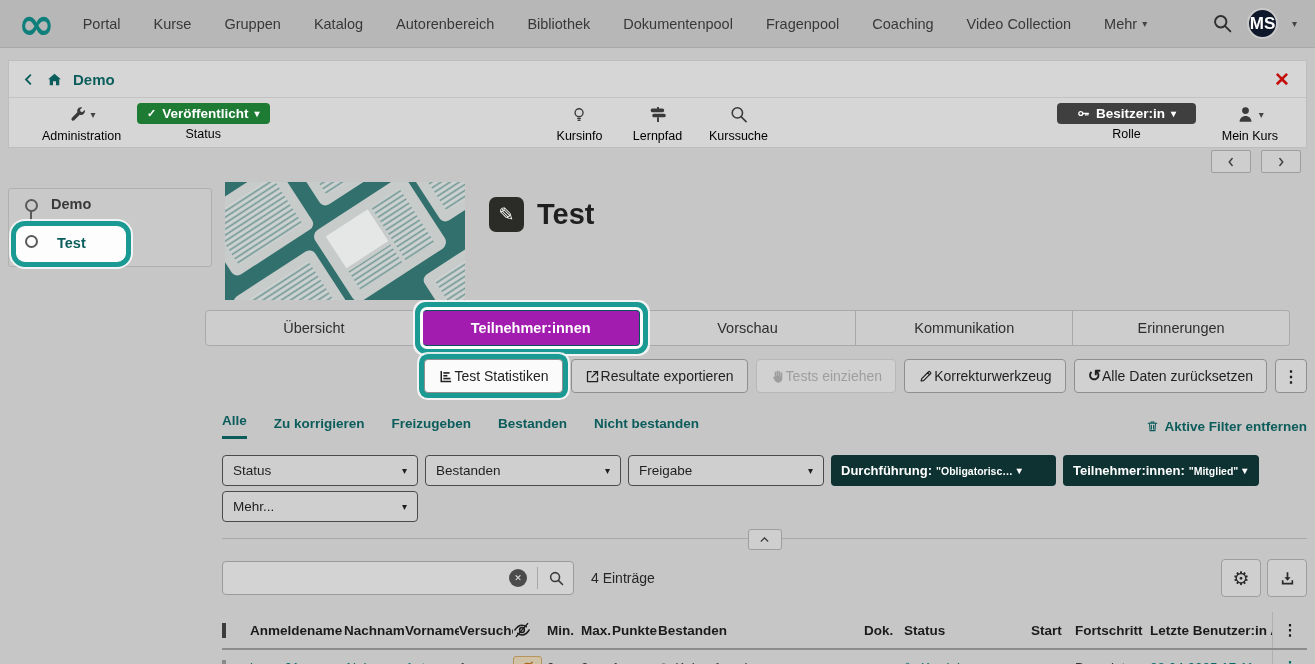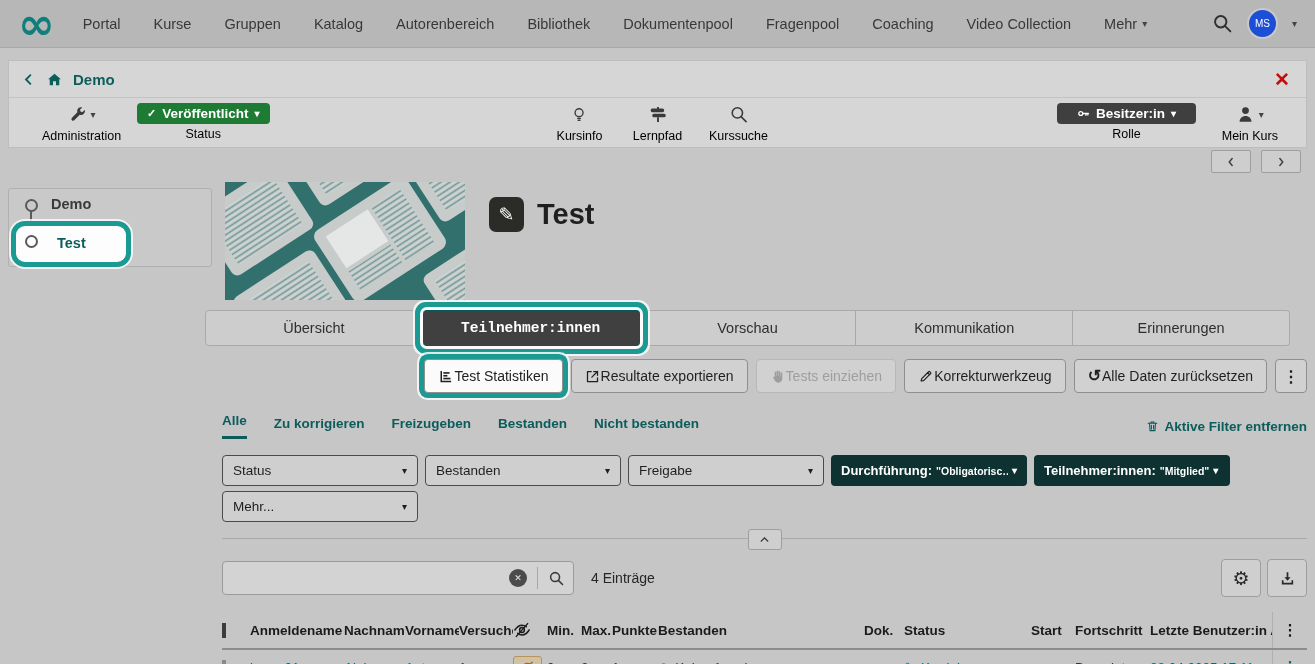--- a/index.html
+++ b/index.html
@@ -9,22 +9,22 @@
 
   
   .topnav{position:absolute;top:0;left:0;right:0;height:48px;background:#b7b7b7;
           border-bottom:1px solid #aaa;display:flex;align-items:center;padding:0 18px;box-sizing:border-box;}
   .logo{color:#0e7f7b;font-family:"DejaVu Sans",sans-serif;font-weight:bold;font-size:44px;
         line-height:34px;margin-right:30px;letter-spacing:-2px;}
   .nav-items{display:flex;align-items:flex-end;gap:33px;}
   .nav-item{font-size:14.5px;color:#383838;white-space:nowrap;cursor:pointer;}
   .nav-more{display:flex;align-items:center;gap:5px;}
   .nav-right{margin-left:auto;display:flex;align-items:center;gap:14px;}
-  .avatar{width:27px;height:27px;border-radius:50%;background:#1d4ed8;border:2px solid #c9c9c9;
-          color:#fff;font-size:10px;font-weight:normal;display:flex;align-items:center;justify-content:center;}
+  .avatar{width:27px;height:27px;border-radius:50%;background:#0f172a;border:2px solid #c9c9c9;
+          color:#fff;font-size:17px;font-weight:bold;display:flex;align-items:center;justify-content:center;}
   .caret{font-size:10px;color:#444;}
 
   
   .headerpanel{position:absolute;top:60px;left:8px;right:8px;height:88px;background:#d6d6d6;
                border:1px solid #bdbdbd;box-sizing:border-box;}
   .crumbrow{height:36px;display:flex;align-items:center;padding:0 12px;border-bottom:1px solid #c3c3c3;gap:10px;}
   .crumb-title{font-size:15px;font-weight:bold;color:#0c5e5d;}
   .close-x{margin-left:auto;color:#c30e0c;font-size:19px;font-weight:bold;cursor:pointer;padding:0 4px;}
   .toolrow{position:relative;height:50px;}
   .toolitem{position:absolute;top:5px;display:flex;flex-direction:column;align-items:center;gap:3px;cursor:pointer;}
@@ -59,22 +59,22 @@
   .title-icon{width:35px;height:35px;background:#2b2b27;border-radius:7px;color:#fff;
               display:flex;align-items:center;justify-content:center;font-size:19px;}
   .title-text{font-size:29px;font-weight:bold;color:#1f1f1f;}
 
   
   .tabs{position:absolute;left:205px;top:310px;width:1085px;height:36px;display:flex;}
   .tab{flex:1;background:#cdcdcd;border:1px solid #a9a9a9;border-left:none;display:flex;align-items:center;
        justify-content:center;font-size:14.5px;color:#2f2f2f;box-sizing:border-box;cursor:pointer;white-space:nowrap;}
   .tab:first-child{border-left:1px solid #a9a9a9;border-radius:4px 0 0 4px;}
   .tab:last-child{border-radius:0 4px 4px 0;}
-  .tab.active{background:#404040;color:#fff;font-weight:600;border-color:#03595a;border-radius:4px;
-              position:relative;z-index:3;box-shadow:0 0 0 3px #fbfbfb, 0 0 0 8px #1a9a93, 0 0 0 10px rgba(250,250,250,.85);font-family:Liberation Mono, monospace;}
+  .tab.active{background:#a21caf;color:#fff;font-weight:600;border-color:#03595a;border-radius:4px;
+              position:relative;z-index:3;box-shadow:0 0 0 3px #fbfbfb, 0 0 0 8px #1a9a93, 0 0 0 10px rgba(250,250,250,.85);}
 
   
   .actions{position:absolute;left:222px;top:359px;width:1085px;display:flex;justify-content:flex-end;gap:8px;}
   .btn{height:34px;display:inline-flex;align-items:center;gap:1px;padding:0 13px;background:#d1d1d1;
        border:1px solid #8f8f8f;border-radius:4px;font-size:14px;color:#1f1f1f;box-sizing:border-box;
        cursor:pointer;white-space:nowrap;}
   .btn .i{flex:none;}
   .btn.hl{background:#fbfbfb;position:relative;z-index:3;
           box-shadow:0 0 0 5px #1a9a93, 0 0 0 7px rgba(250,250,250,.85);}
   .btn.disabled{color:#9e9e9e;border-color:#b8b8b8;cursor:default;}
@@ -424,21 +424,21 @@
         <span class="caret">▾</span>
       </div>
       <div class="dd">
         <span>Bestanden</span>
         <span class="caret">▾</span>
       </div>
       <div class="dd">
         <span>Freigabe</span>
         <span class="caret">▾</span>
       </div>
-      <div class="fpill" style="width:196px;">
+      <div class="fpill" style="width:225px;">
         <span>Durchführung:</span>
         <span class="val">"Obligatorisc…</span>
         <span class="caret">▾</span>
       </div>
       <div class="fpill" style="width:196px;">
         <span>Teilnehmer:innen:</span>
         <span class="val">"Mitglied"</span>
         <span class="caret">▾</span>
       </div>
     </div>

